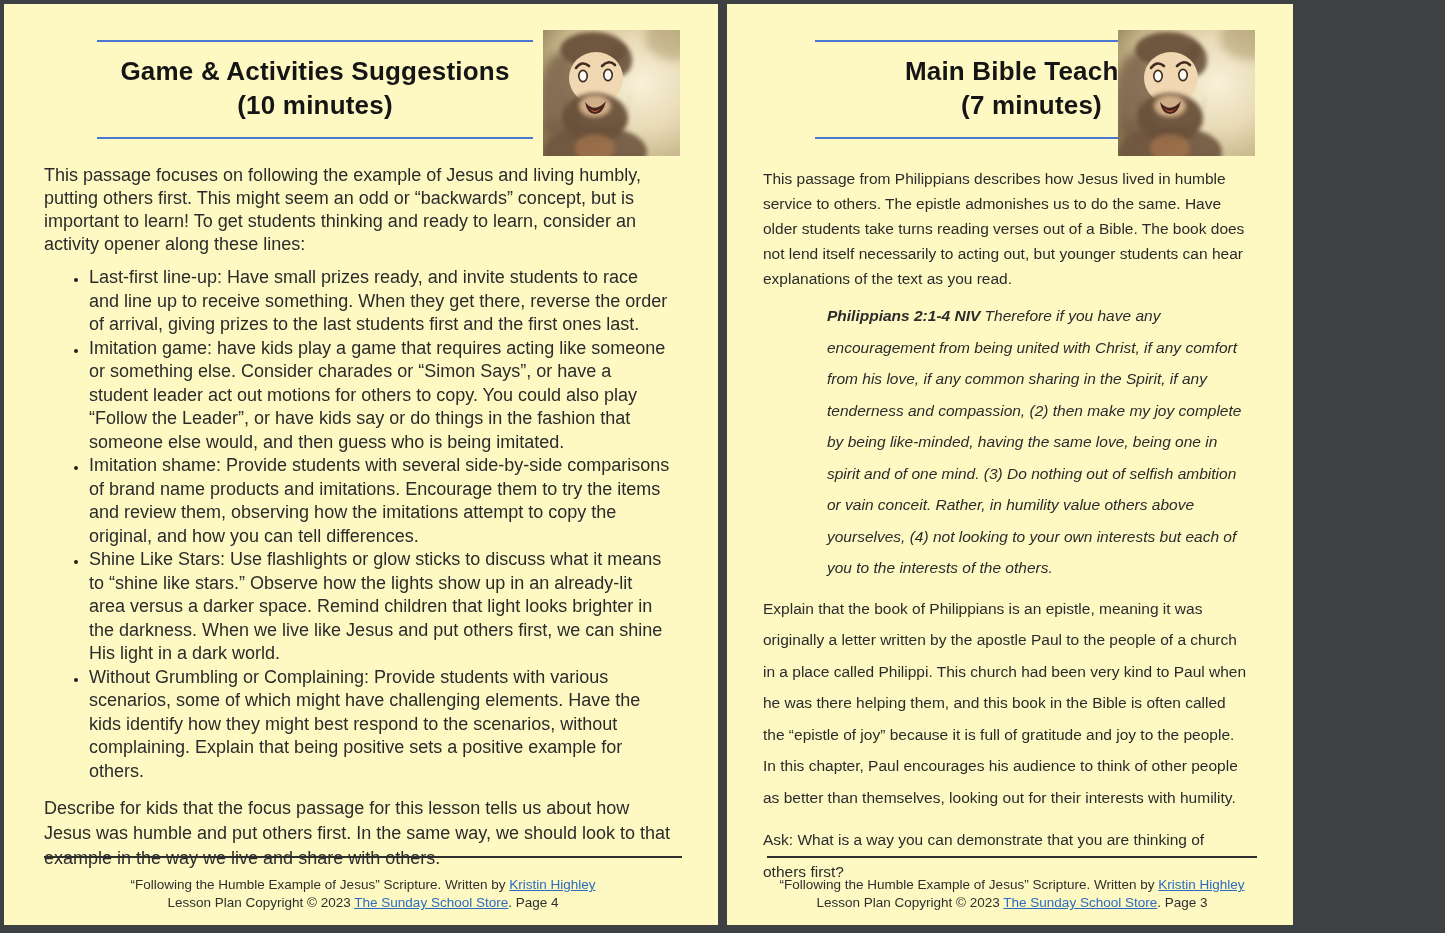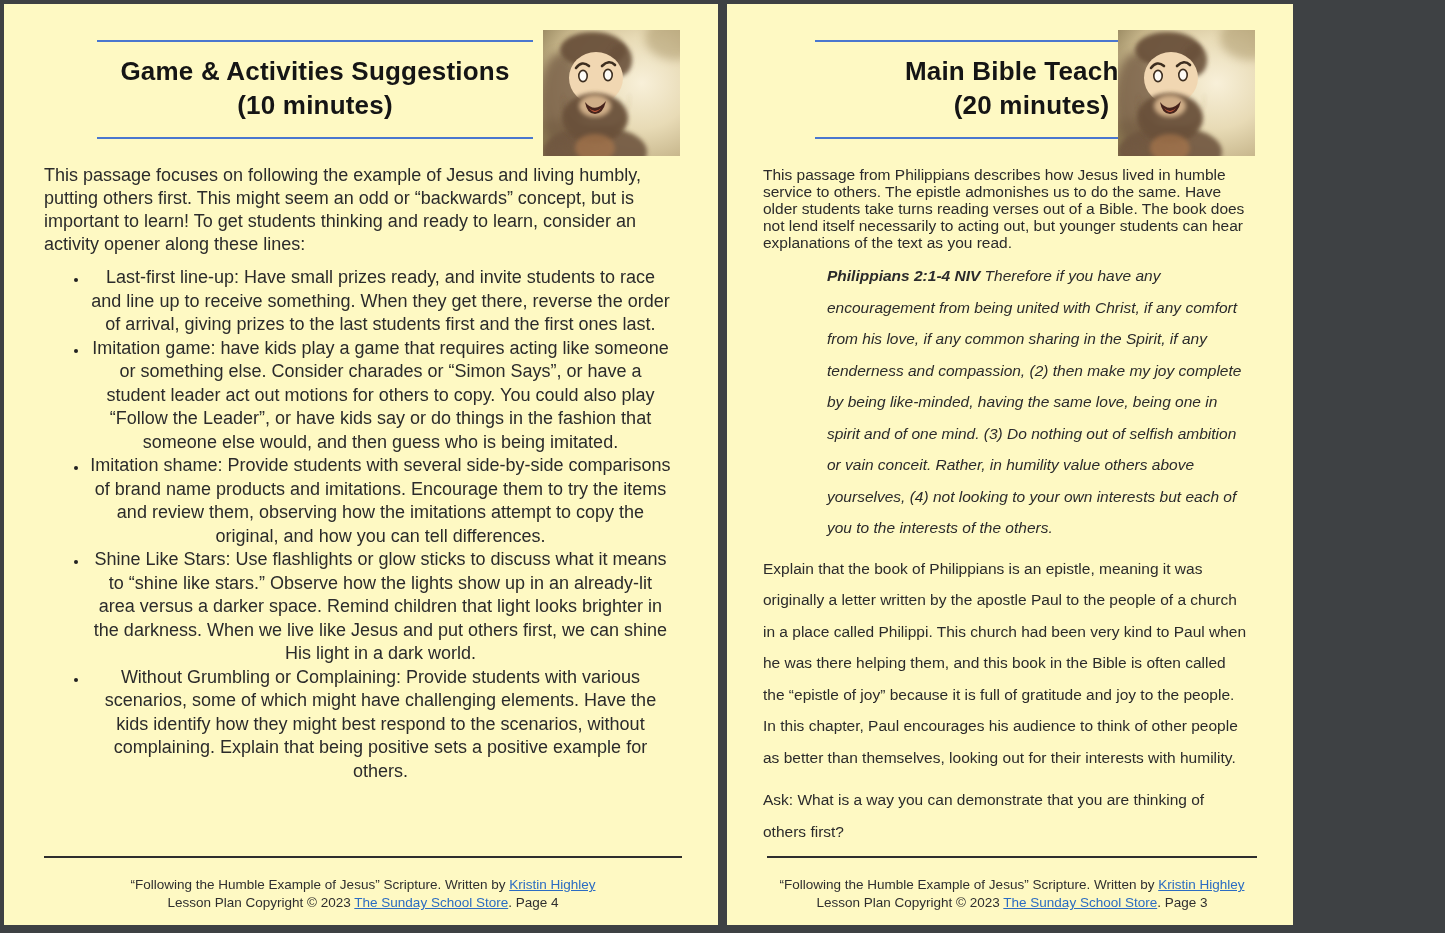--- a/index.html
+++ b/index.html
@@ -28,26 +28,26 @@
   }
   .avatar{position:absolute;top:26px;right:38px;width:137px;height:126px;overflow:hidden;}
   .avatar svg{display:block;}
 
   
   .content{color:#2b2b2b;}
   .page-left .content{padding:0 46px 0 40px;font-size:18px;}
   .page-right .content{padding:0 42px 0 36px;font-size:15.5px;}
 
   .page-left .intro{margin:2px 0 0;line-height:23px;}
-  .page-left ul.activities{margin:10px 0 13px;padding:0 0 0 44px;text-align:center;}
+  .page-left ul.activities{margin:10px 0 13px;padding:0 0 0 44px;}
   .page-left ul.activities li{line-height:23.5px;margin:0;padding-left:1px;}
   .page-left ul.activities li::marker{color:#222;font-size:12px;}
   .page-left .closing{margin:5px 0 0;line-height:25px;}
 
-  .page-right .intro{margin:4px 0 0;line-height:17px;}
+  .page-right .intro{margin:4px 0 0;line-height:25px;}
   .page-right .quote{
     margin:9px 0 0 64px;line-height:31.5px;font-style:italic;color:#2b2b2b;
   }
   .page-right .quote .q-ref{font-weight:bold;font-style:italic;}
   .page-right .para{margin:9px 0 0;line-height:31.5px;}
   .page-right .ask{margin:11px 0 0;line-height:31.5px;}
   .page-right .ask .ask-label{font-weight:normal;margin-top:48px;}
 
   
   .footer{position:absolute;left:40px;right:36px;top:852px;}
@@ -108,38 +108,39 @@
 
   <div class="content">
     <p class="intro">This passage focuses on following the example of Jesus and living humbly, putting others first. This might seem an odd or “backwards” concept, but is important to learn! To get students thinking and ready to learn, consider an activity opener along these lines:</p>
     <ul class="activities">
       <li>Last-first line-up: Have small prizes ready, and invite students to race and line up to receive something. When they get there, reverse the order of arrival, giving prizes to the last students first and the first ones last.</li>
       <li>Imitation game: have kids play a game that requires acting like someone or something else. Consider charades or “Simon Says”, or have a student leader act out motions for others to copy. You could also play “Follow the Leader”, or have kids say or do things in the fashion that someone else would, and then guess who is being imitated.</li>
       <li>Imitation shame: Provide students with several side-by-side comparisons of brand name products and imitations. Encourage them to try the items and review them, observing how the imitations attempt to copy the original, and how you can tell differences.</li>
       <li>Shine Like Stars: Use flashlights or glow sticks to discuss what it means to “shine like stars.” Observe how the lights show up in an already-lit area versus a darker space. Remind children that light looks brighter in the darkness. When we live like Jesus and put others first, we can shine His light in a dark world.</li>
       <li>Without Grumbling or Complaining: Provide students with various scenarios, some of which might have challenging elements. Have the kids identify how they might best respond to the scenarios, without complaining. Explain that being positive sets a positive example for others.</li>
     </ul>
+    <p class="closing">Describe for kids that the focus passage for this lesson tells us about how Jesus was humble and put others first. In the same way, we should look to that example in the way we live and share with others.</p>
   </div>
 
   <div class="footer">
     <div class="footer-rule"></div>
     <div class="footer-lines">
       <div><span>“Following the Humble Example of Jesus” Scripture.  Written by </span><a href="#">Kristin Highley</a></div>
       <div><span>Lesson Plan Copyright © 2023 </span><a href="#">The Sunday School Store</a><span>. Page 4</span></div>
     </div>
   </div>
 </div>
 
 <div class="page page-right">
   <div class="header">
     <div class="title-block">
       <div class="blue-rule"></div>
       <div class="title-text">
         <div>Main Bible Teaching</div>
-        <div>(20 minutes)</div>
+        <div>(7 minutes)</div>
       </div>
       <div class="blue-rule"></div>
     </div>
     <div class="avatar">
       <svg width="137" height="126" viewBox="0 0 137 126">
         <defs>
           <radialGradient id="parchB" cx="72%" cy="42%" r="90%">
             <stop offset="0%" stop-color="#f8f0d9"></stop>
             <stop offset="40%" stop-color="#e8dbb6"></stop>
             <stop offset="75%" stop-color="#c4b388"></stop>

